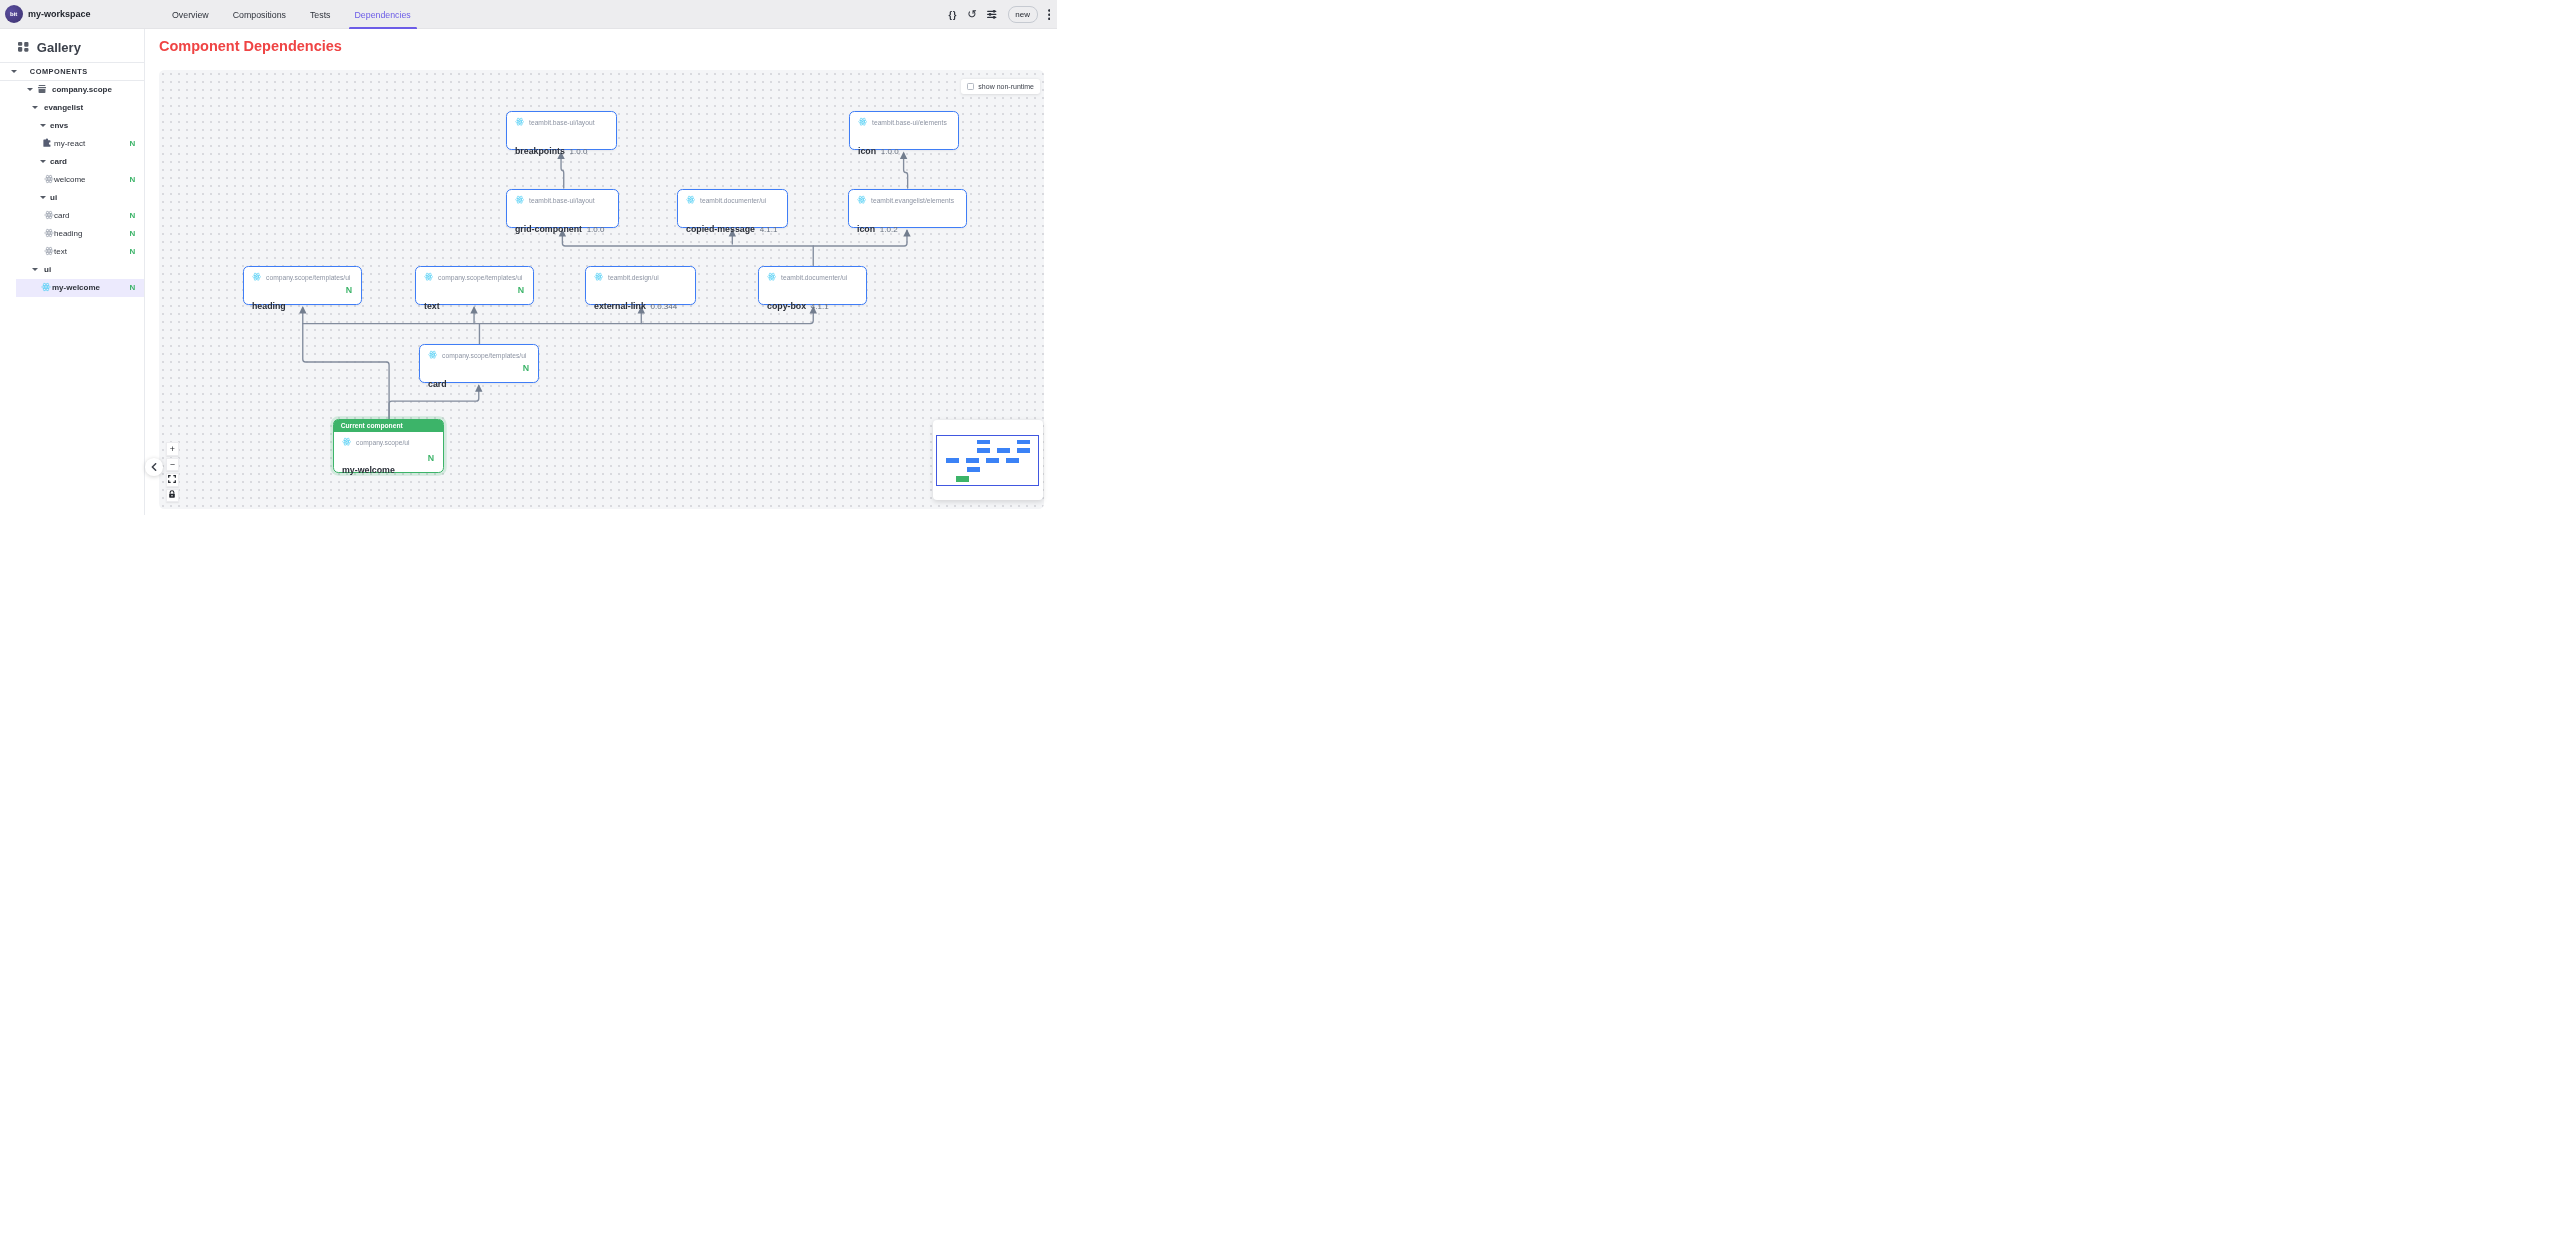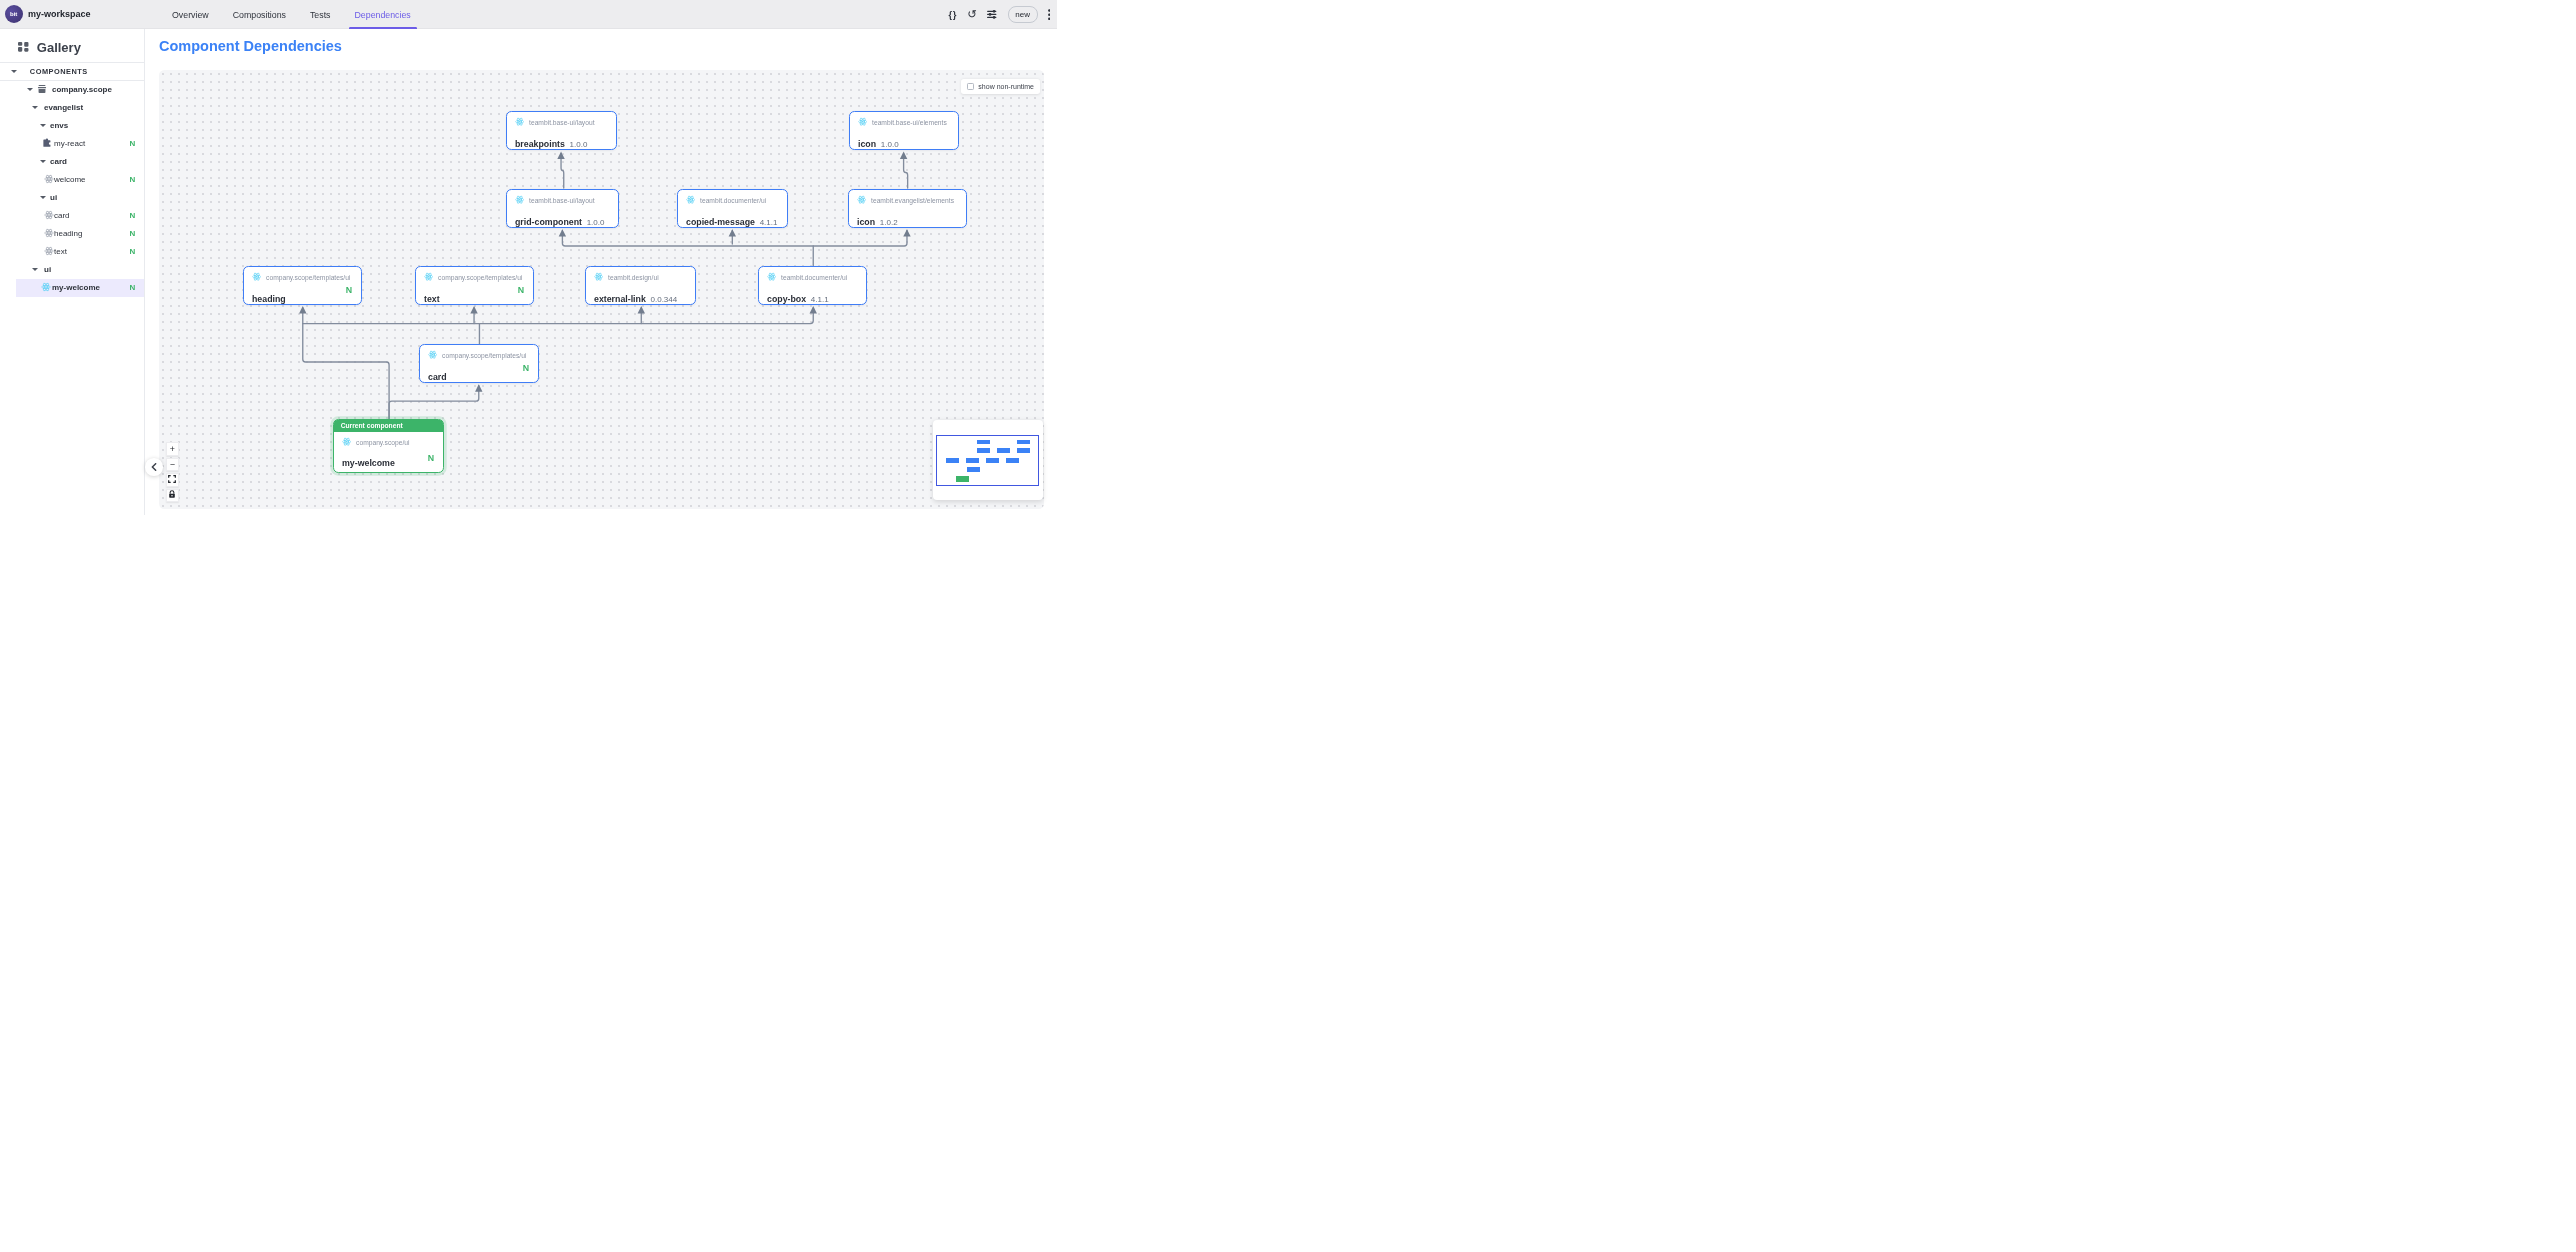--- a/index.html
+++ b/index.html
@@ -41,33 +41,33 @@
   .tree-row.selected { background:#eceafd; }
   .tree-row .caret { position:absolute; top:6.7px; }
   .tree-row .t-icon { position:absolute; top:3.4px; }
   .tree-label { position:absolute; top:0; line-height:18px; }
   .bold { font-weight:bold; }
   .n-badge { position:absolute; right:8.8px; top:0; line-height:18px; color:var(--green);
     font-size:8px; font-weight:bold; }
 
   
   .page-title { position:absolute; left:159px; top:38px; font-size:14.5px; font-weight:bold;
-    color:#3b82f6; z-index:5; }
+    color:#ef4444; z-index:5; }
   .canvas { position:absolute; left:159px; top:70px; width:885px; height:439px;
     background:#f4f5f7; border-radius:5.4px;
     background-image:radial-gradient(#d7d8dd 0.7px, transparent 0.8px);
     background-size:8px 8px; }
   .edges { position:absolute; left:0; top:0; width:885px; height:439px; }
 
   .gnode { position:absolute; background:#fff; border:1.3px solid var(--node-blue);
     border-radius:5.4px; box-shadow:0 0.7px 2px rgba(40,60,100,.07); cursor:pointer; }
   .gnode-body { padding:5.4px 8px 0 8px; }
   .gnode-scope { display:flex; align-items:center; gap:4.7px; font-size:6.7px; color:#8d94a3;
     white-space:nowrap; }
-  .gnode-name { margin-top:11px; font-size:8.8px; font-weight:bold; color:#2b2f38; white-space:nowrap; }
+  .gnode-name { margin-top:18px; font-size:8.8px; font-weight:bold; color:#2b2f38; white-space:nowrap; }
   .gnode-ver { font-weight:normal; font-size:8px; color:#646d7c; margin-left:4.7px; }
   .gnode-badge { position:absolute; right:8.8px; bottom:8.8px; color:var(--green);
     font-size:8.8px; font-weight:bold; }
   .gnode.current { border-color:var(--green); box-shadow:0 0 0 2.7px rgba(76,187,120,.20); }
   .gnode-head { background:var(--green); color:#fff; font-size:6.7px; font-weight:bold;
     padding:2px 6.7px 2.7px 6.7px; border-radius:3.4px 3.4px 0 0; }
 
   .toggle-pill { position:absolute; top:8.8px; right:4px; height:15.5px; background:#fff;
     border-radius:2.7px; box-shadow:0 0.7px 2.7px rgba(0,0,0,.10); display:flex; align-items:center;
     gap:4px; padding:0 6px; font-size:7px; color:#3c414b; }

